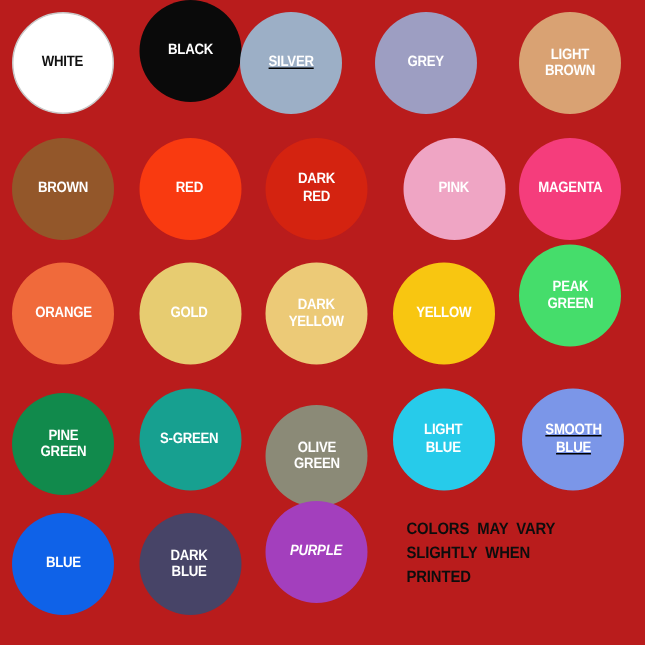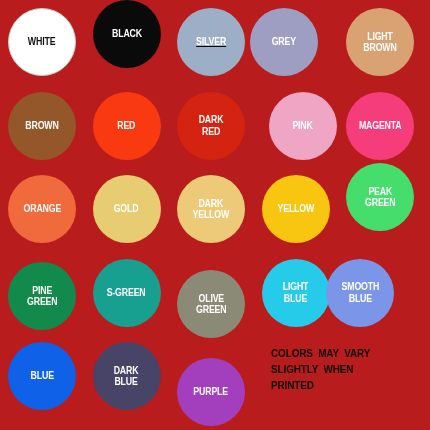--- a/index.html
+++ b/index.html
@@ -77,21 +77,21 @@
 <body>
 
 <div id="swatch-chart">
   <div id="swatch-grid">
       <div class="swatch outlined" style="left: 8px; top: 8px;">
         <span class="swatch-label" style="color: rgb(17, 17, 17);">WHITE</span>
       </div>
       <div class="swatch" style="left: 92.5px; top: 0; background: rgb(10, 10, 10);">
         <span class="swatch-label" style="color: rgb(255, 255, 255);">BLACK</span>
       </div>
-      <div class="swatch" style="left: 177px; top: 8px; background: rgb(156, 175, 198); text-decoration: underline;">
+      <div class="swatch" style="left: 160px; top: 8px; background: rgb(156, 175, 198); text-decoration: underline;">
         <span class="swatch-label" style="color: rgb(255, 255, 255);">SILVER</span>
       </div>
       <div class="swatch" style="left: 250px; top: 8px; background: rgb(157, 158, 194);">
         <span class="swatch-label" style="color: rgb(255, 255, 255);">GREY</span>
       </div>
       <div class="swatch" style="left: 346px; top: 8px; background: rgb(217, 162, 115);">
         <span class="swatch-label" style="color: rgb(255, 255, 255);">LIGHT
 BROWN</span>
       </div>
       <div class="swatch" style="left: 8px; top: 91.5px; background: rgb(147, 87, 42);">
@@ -135,32 +135,32 @@
         <span class="swatch-label" style="color: rgb(255, 255, 255);">S-GREEN</span>
       </div>
       <div class="swatch" style="left: 177px; top: 270px; background: rgb(139, 138, 119);">
         <span class="swatch-label" style="color: rgb(255, 255, 255);">OLIVE
 GREEN</span>
       </div>
       <div class="swatch" style="left: 261.5px; top: 258.5px; background: rgb(39, 203, 234);">
         <span class="swatch-label" style="color: rgb(255, 255, 255);">LIGHT
 BLUE</span>
       </div>
-      <div class="swatch" style="left: 326px; top: 258.5px; background: rgb(123, 150, 232);">
+      <div class="swatch" style="left: 348px; top: 258.5px; background: rgb(123, 150, 232); text-decoration: underline;">
         <span class="swatch-label" style="color: rgb(255, 255, 255);">SMOOTH
 BLUE</span>
       </div>
       <div class="swatch" style="left: 8px; top: 342px; background: rgb(15, 98, 232);">
         <span class="swatch-label" style="color: rgb(255, 255, 255);">BLUE</span>
       </div>
       <div class="swatch" style="left: 92.5px; top: 342px; background: rgb(71, 68, 103);">
         <span class="swatch-label" style="color: rgb(255, 255, 255);">DARK
 BLUE</span>
       </div>
-      <div class="swatch" style="left: 177px; top: 358px; background: rgb(163, 63, 189);">
+      <div class="swatch" style="left: 177px; top: 334px; background: rgb(163, 63, 189); font-style: italic;">
         <span class="swatch-label" style="color: rgb(255, 255, 255);">PURPLE</span>
       </div>
     </div>
 
   <div id="caption">
     <span class="caption-line">COLORS MAY VARY</span>
     <span class="caption-line">SLIGHTLY WHEN</span>
     <span class="caption-line">PRINTED</span>
   </div>
 </div>

